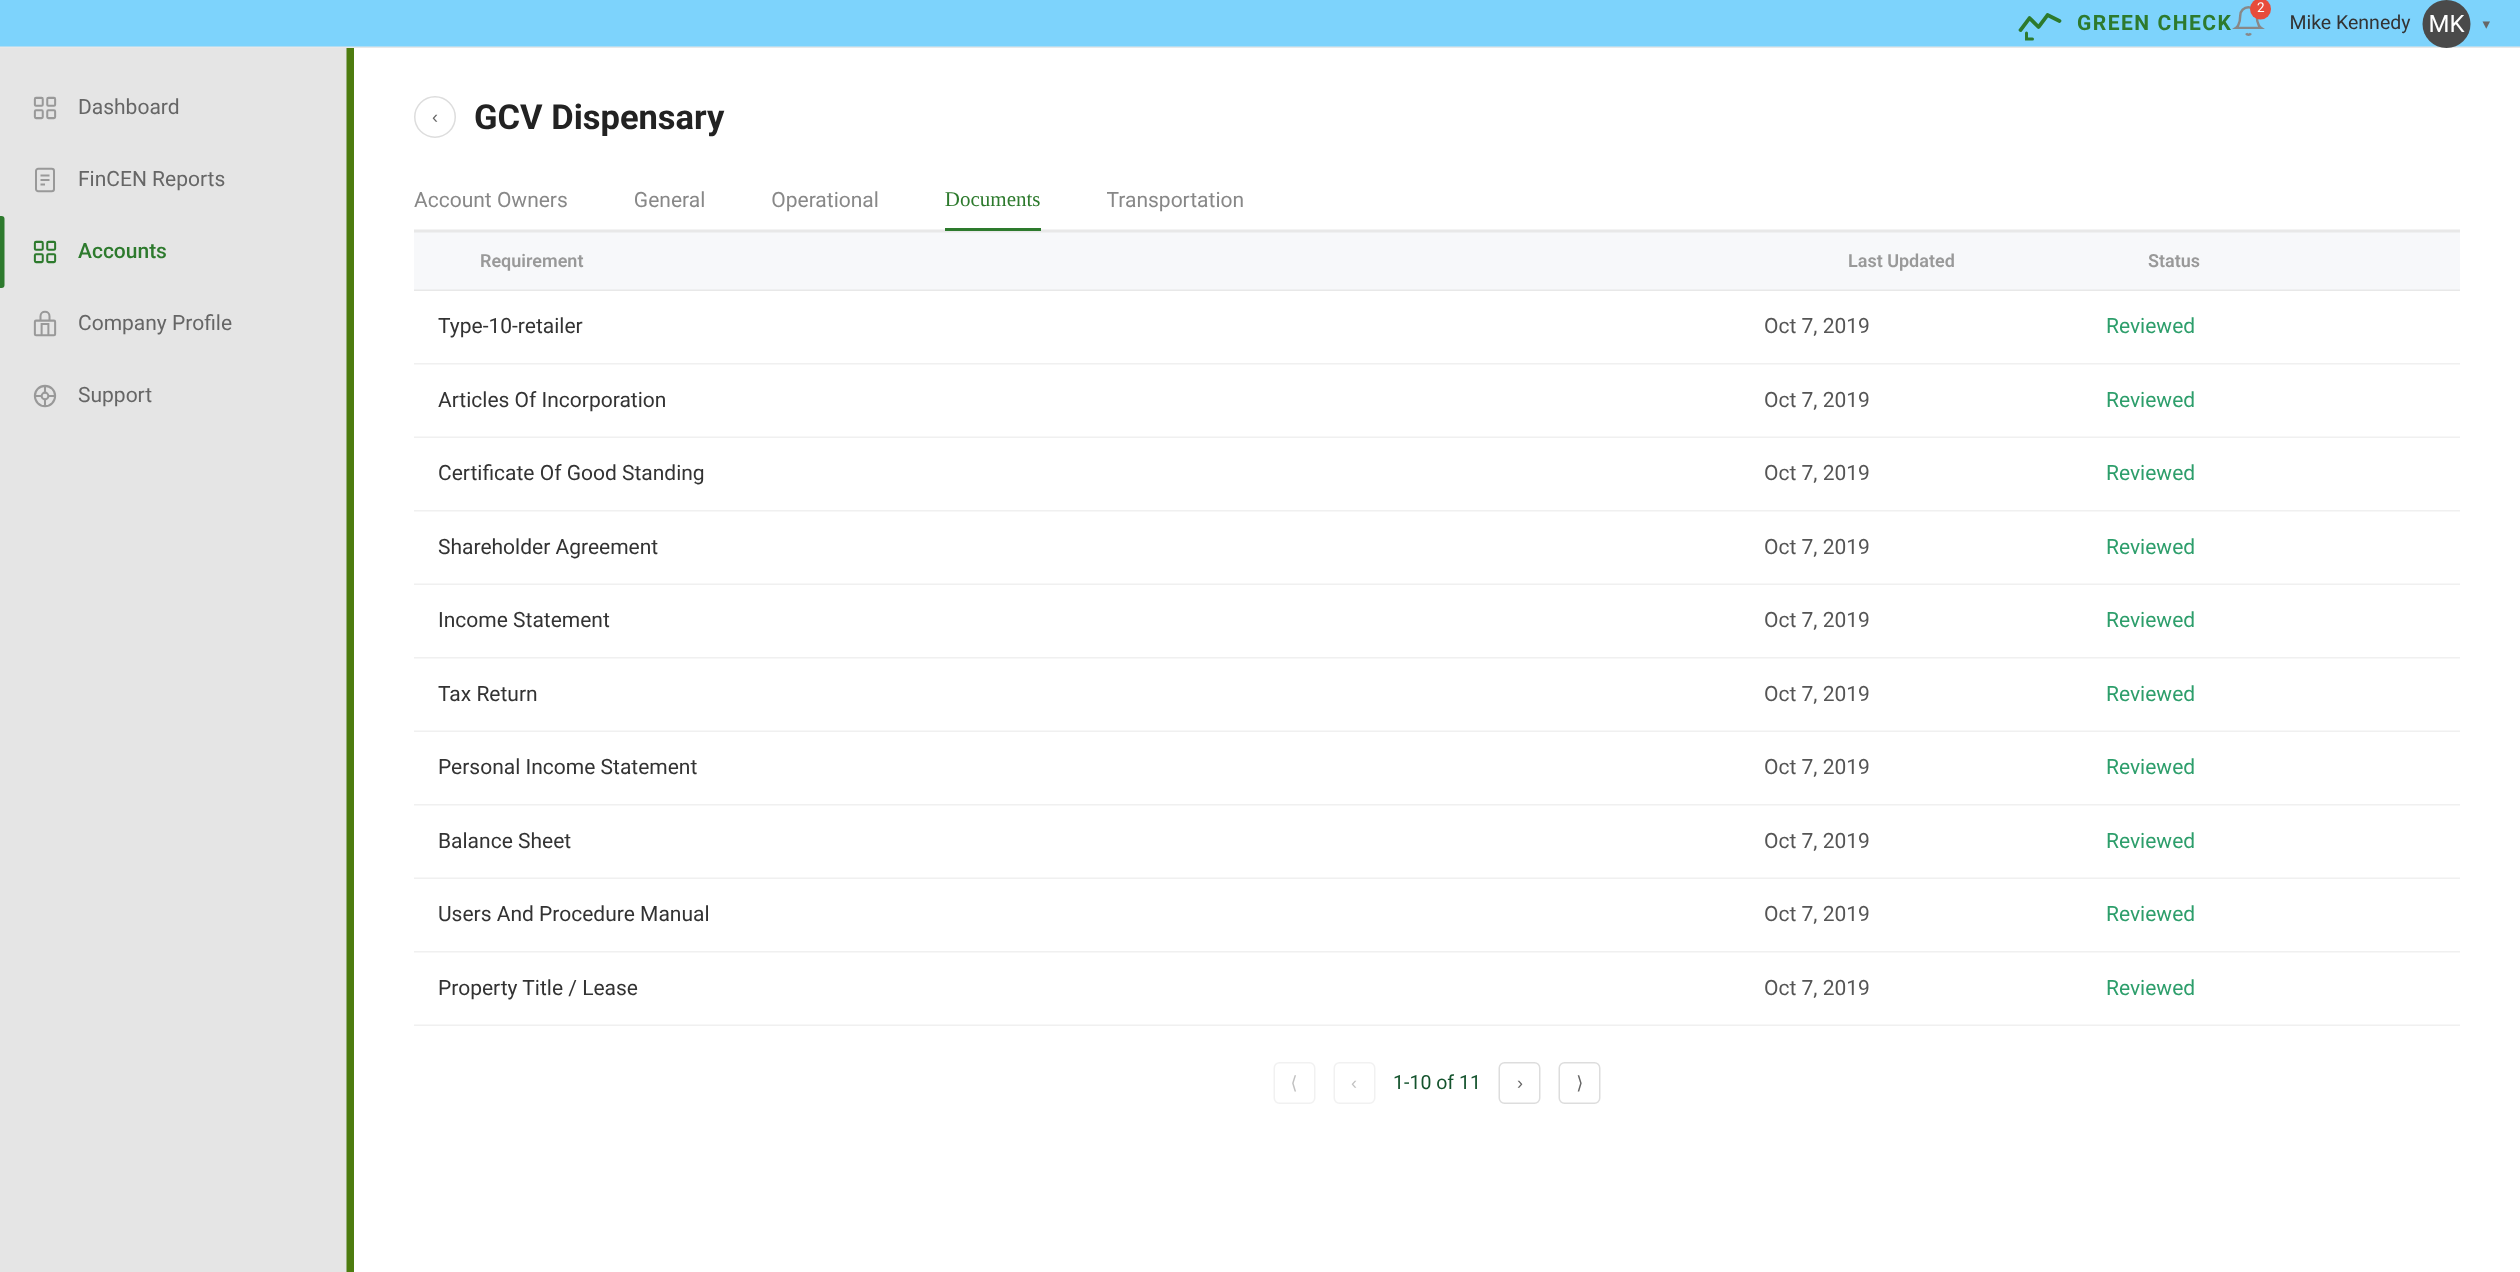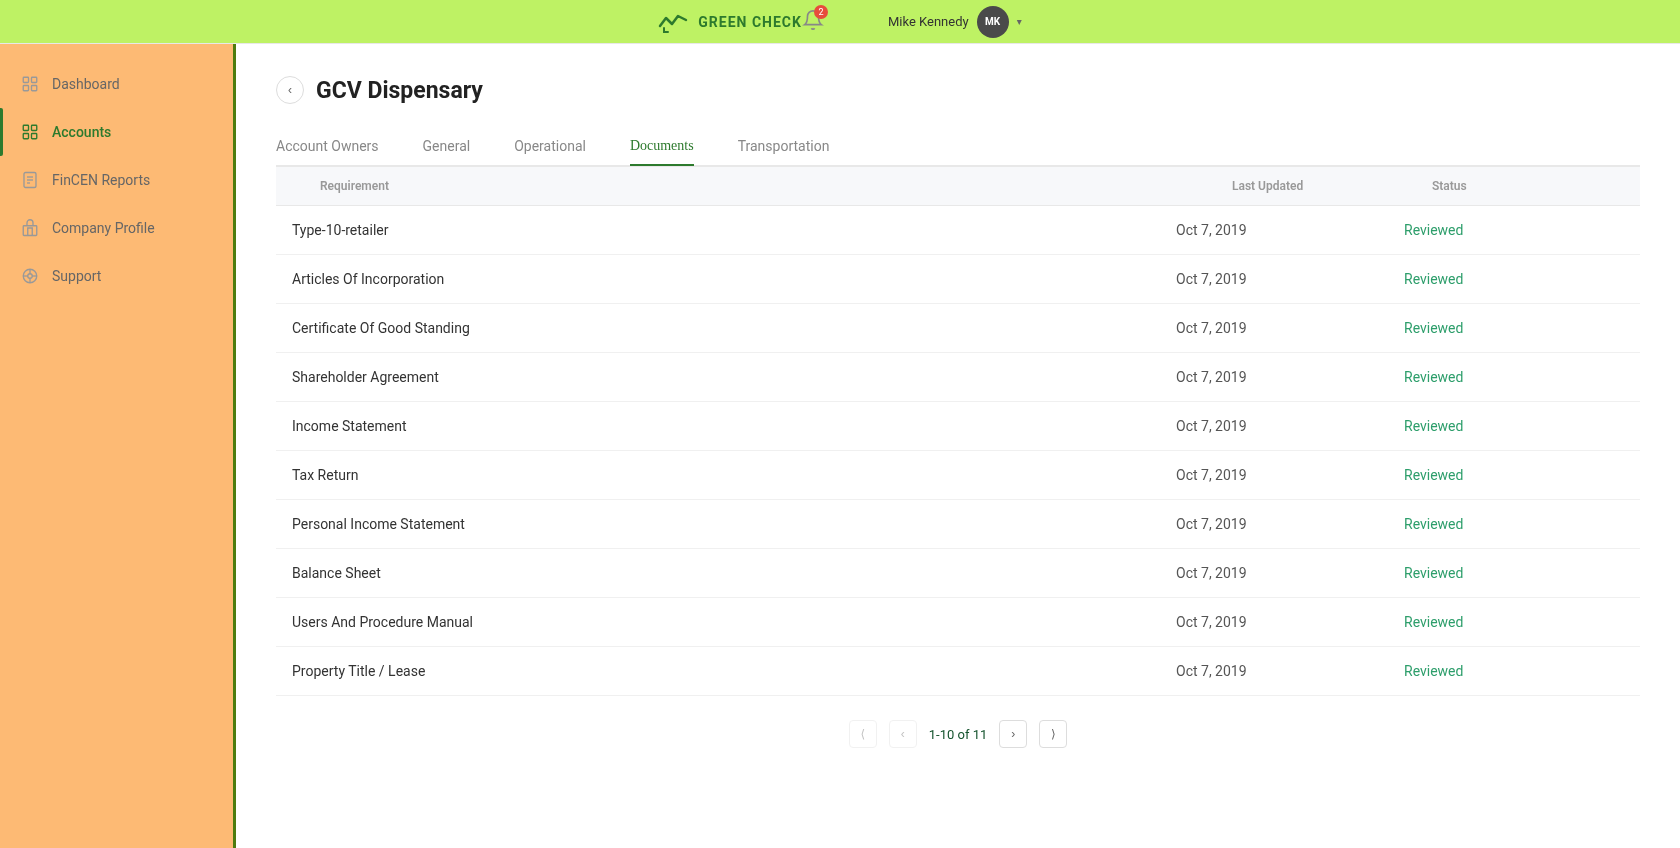--- a/index.html
+++ b/index.html
@@ -1,25 +1,25 @@
 <!DOCTYPE html>
 <html><head>
   <meta charset="utf-8">
   <style>
     * { margin: 0; padding: 0; box-sizing: border-box; }
     body { font-family: -apple-system, BlinkMacSystemFont, 'Segoe UI', Roboto, sans-serif; background: #fff; color: #333; display: flex; flex-direction: column; height: 848px; width: 1680px; overflow: hidden; }
 
     
     .topbar {
-      height: 44px;
-      background: #bef264;
+      height: 32px;
+      background: #7dd3fc;
       border-bottom: 1px solid #e8e8e8;
       display: flex;
       align-items: center;
-      justify-content: center;
+      justify-content: flex-end;
       padding: 0 20px;
       flex-shrink: 0;
       position: relative;
       z-index: 10;
     }
     .logo {
       display: flex;
       align-items: center;
       gap: 8px;
     }
@@ -59,55 +59,54 @@
       font-size: 9px;
       display: flex;
       align-items: center;
       justify-content: center;
     }
     .user-info {
       display: flex;
       align-items: center;
       gap: 8px;
       cursor: pointer;
-      margin-left: 48px;
     }
     .user-name {
       font-size: 13px;
       color: #333;
     }
     .user-avatar {
       width: 32px;
       height: 32px;
       background: #4a4a4a;
       border-radius: 50%;
       display: flex;
       align-items: center;
       justify-content: center;
       color: #fff;
-      font-size: 10px;
-      font-weight: 700;
+      font-size: 16px;
+      font-weight: 400;
     }
     .chevron-down {
       font-size: 10px;
       color: #666;
     }
 
     
     .main-layout {
       display: flex;
       flex: 1;
       overflow: hidden;
     }
 
     
     .sidebar {
       width: 236px;
-      background: #fdba74;
-      border-right: 3px solid #4d7c0f;
+      background: #e5e5e5;
+      border-right: 5px solid #4d7c0f;
       flex-shrink: 0;
       padding-top: 16px;
     }
     .sidebar-item {
       display: flex;
       align-items: center;
       gap: 12px;
       padding: 14px 20px;
       cursor: pointer;
       color: #666;
@@ -297,41 +296,41 @@
       <span class="sidebar-icon">
         <svg width="18" height="18" viewBox="0 0 24 24" fill="none" stroke="#999" stroke-width="1.8">
           <rect x="3" y="3" width="7" height="7" rx="1"></rect>
           <rect x="14" y="3" width="7" height="7" rx="1"></rect>
           <rect x="3" y="14" width="7" height="7" rx="1"></rect>
           <rect x="14" y="14" width="7" height="7" rx="1"></rect>
         </svg>
       </span>
       <span>Dashboard</span>
     </div>
+    <div class="sidebar-item">
+      <span class="sidebar-icon">
+        <svg width="18" height="18" viewBox="0 0 24 24" fill="none" stroke="#999" stroke-width="1.8">
+          <rect x="4" y="2" width="16" height="20" rx="2"></rect>
+          <line x1="8" y1="8" x2="16" y2="8"></line>
+          <line x1="8" y1="12" x2="16" y2="12"></line>
+          <line x1="8" y1="16" x2="12" y2="16"></line>
+        </svg>
+      </span>
+      <span>FinCEN Reports</span>
+    </div>
     <div class="sidebar-item active">
       <span class="sidebar-icon">
         <svg width="18" height="18" viewBox="0 0 24 24" fill="none" stroke="#2d7a2d" stroke-width="1.8">
           <rect x="3" y="3" width="7" height="7" rx="1"></rect>
           <rect x="14" y="3" width="7" height="7" rx="1"></rect>
           <rect x="3" y="14" width="7" height="7" rx="1"></rect>
           <rect x="14" y="14" width="7" height="7" rx="1"></rect>
         </svg>
       </span>
       <span>Accounts</span>
-    </div>
-    <div class="sidebar-item">
-      <span class="sidebar-icon">
-        <svg width="18" height="18" viewBox="0 0 24 24" fill="none" stroke="#999" stroke-width="1.8">
-          <rect x="4" y="2" width="16" height="20" rx="2"></rect>
-          <line x1="8" y1="8" x2="16" y2="8"></line>
-          <line x1="8" y1="12" x2="16" y2="12"></line>
-          <line x1="8" y1="16" x2="12" y2="16"></line>
-        </svg>
-      </span>
-      <span>FinCEN Reports</span>
     </div>
     <div class="sidebar-item">
       <span class="sidebar-icon">
         <svg width="18" height="18" viewBox="0 0 24 24" fill="none" stroke="#999" stroke-width="1.8">
           <rect x="3" y="9" width="18" height="13" rx="1"></rect>
           <path d="M9 22V12h6v10"></path>
           <path d="M8 9V5a4 4 0 0 1 8 0v4"></path>
         </svg>
       </span>
       <span>Company Profile</span>

